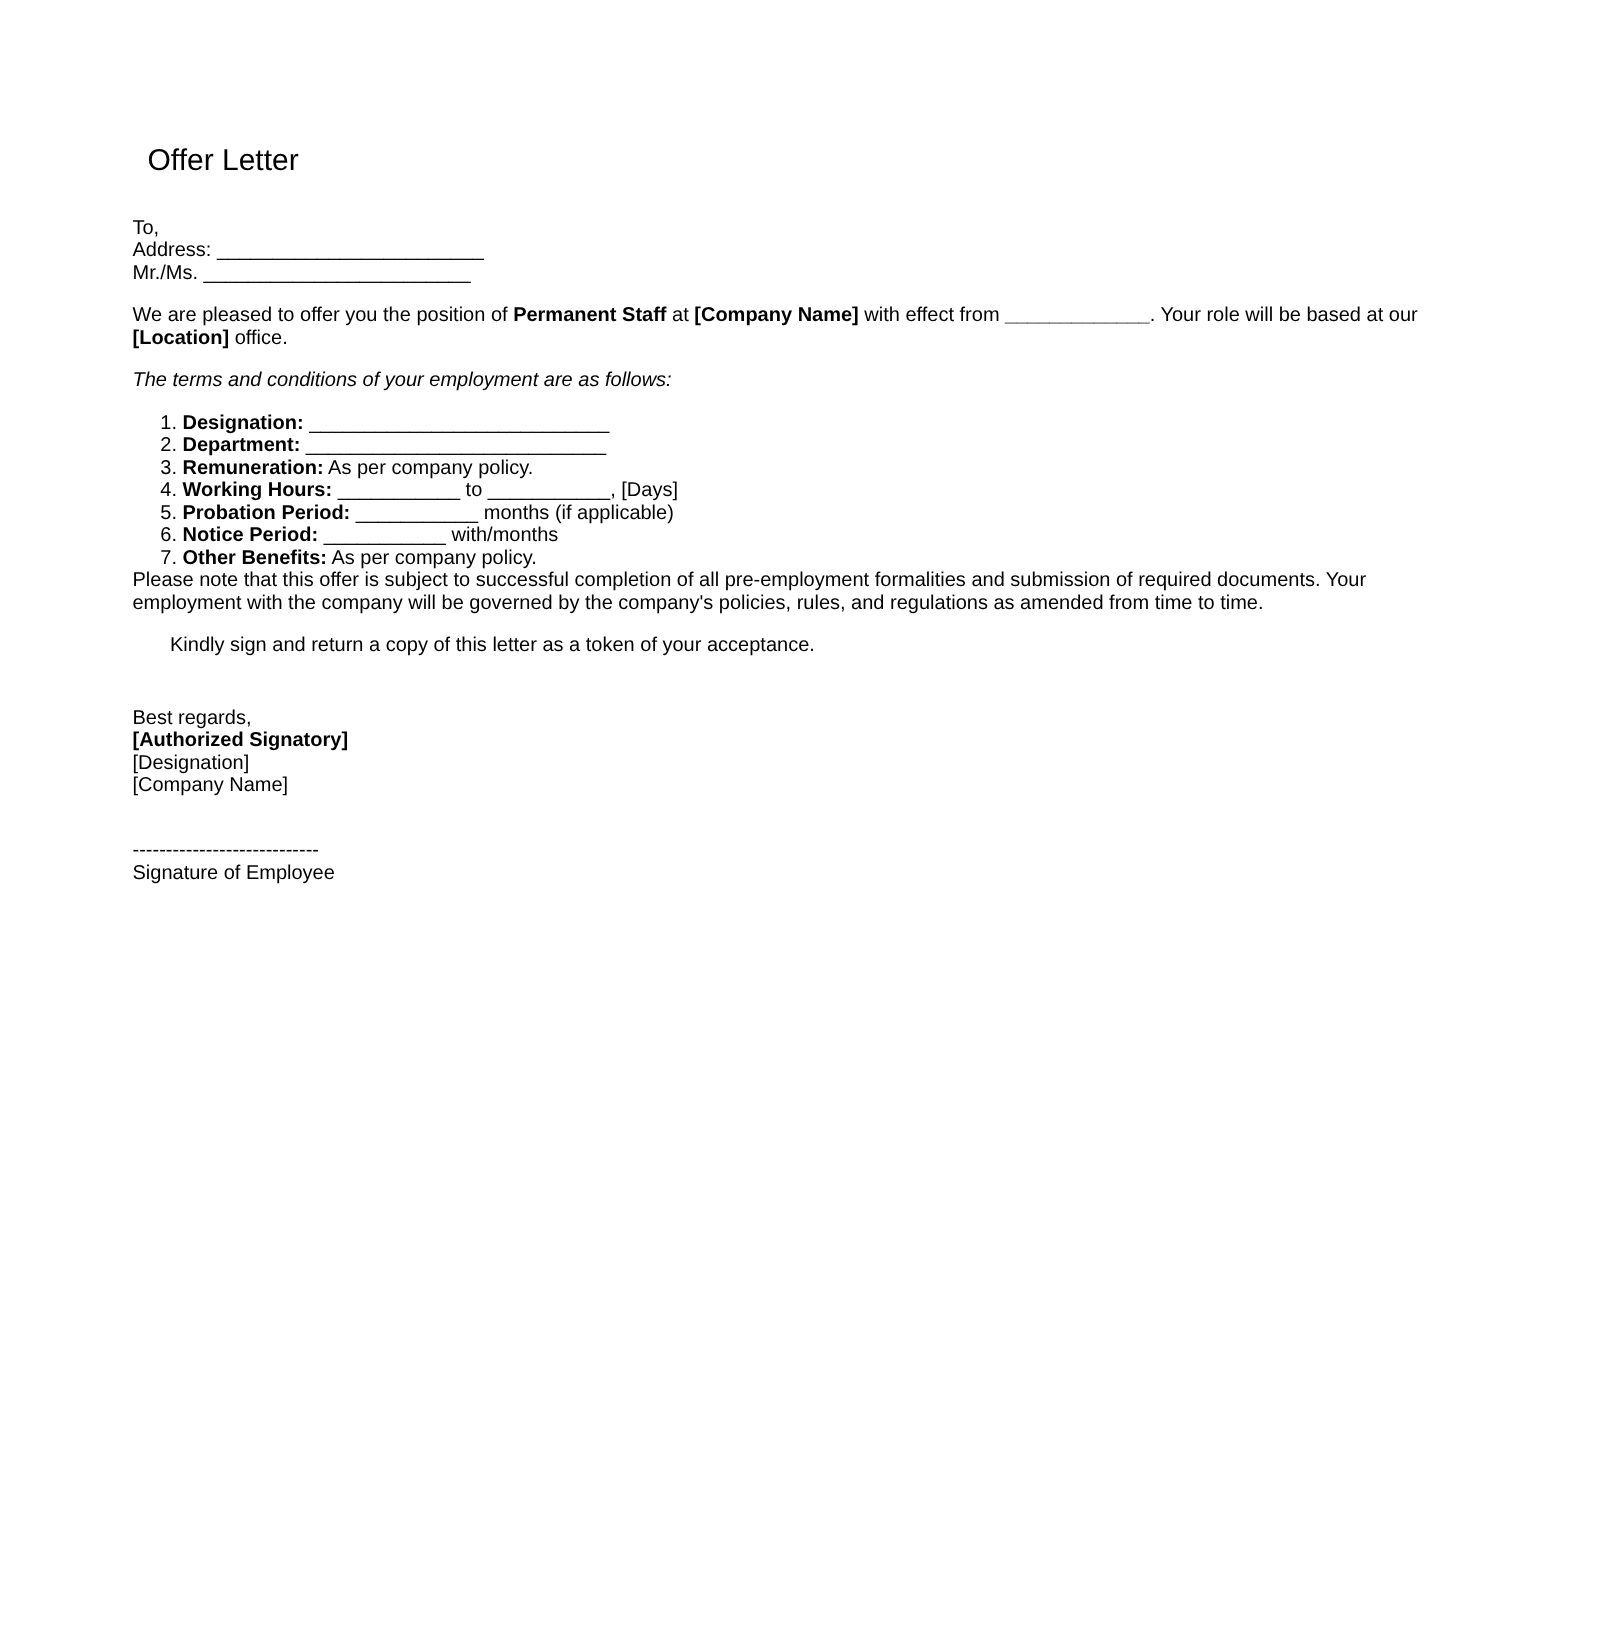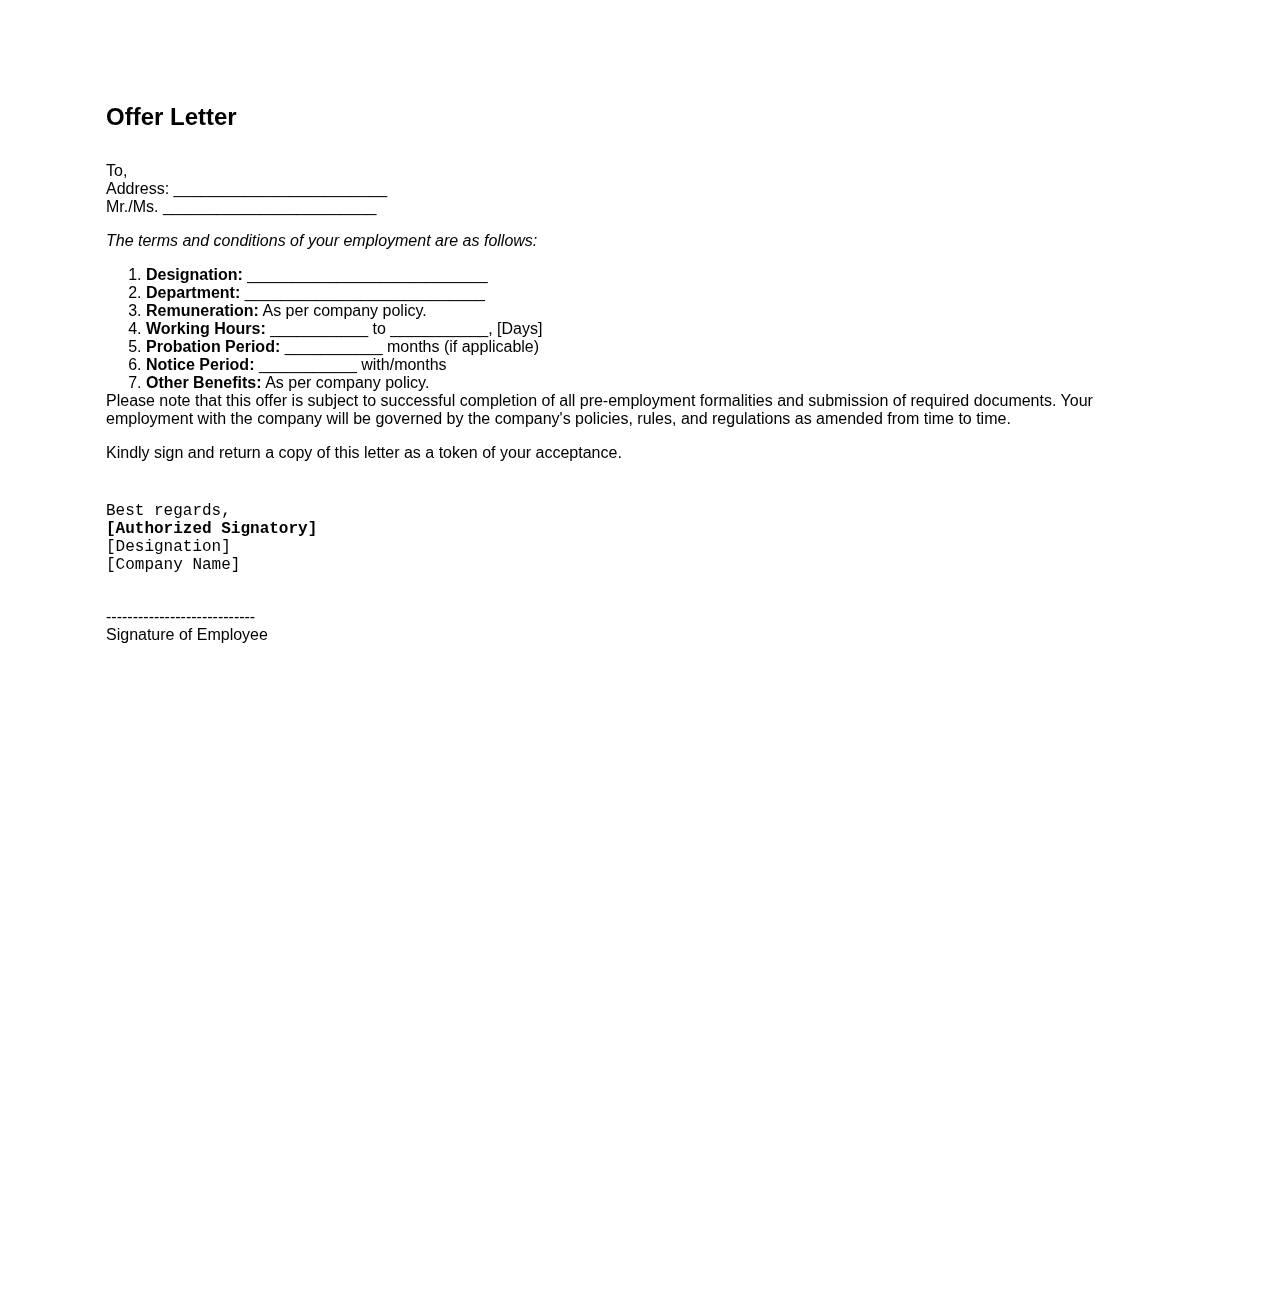--- a/index.html
+++ b/index.html
@@ -3,49 +3,50 @@
   <meta charset="utf-8">
   <style>
     html, body { margin: 0; padding: 0; background: #ffffff; }
     body {
       width: 1278px; height: 1300px;
       font-family: "Liberation Sans", sans-serif;
       font-size: 16px; color: #000;
       line-height: 18px;
     }
     .page { position: absolute; left: 106px; top: 100px; width: 1050px; }
-    h1 { font-size: 24px; font-weight: bold; margin: 0; line-height: 34px; height: 34px; }
+    h1 { font-size: 24px; font-weight: normal; margin: 12px; line-height: 34px; height: 34px; }
     p { margin: 0; }
     .date { margin-top: 17px; }
     .to-block { margin-top: 28px; }
     .dear { margin-top: 32px; }
     .offer { margin-top: 16px; }
     .terms-intro { margin-top: 16px; font-style: italic; }
     ol { margin: 16px 0 0 0; padding-left: 40px; }
     ol li { line-height: 18px; }
     .note { }
-    .kindly { margin-top: 16px; }
-    .closing { margin-top: 40px; font-family: Liberation Mono, monospace; }
+    .kindly { margin-top: 16px; margin-left: 30px; }
+    .closing { margin-top: 40px; }
     .sig-block { margin-top: 34px; }
     b { font-weight: bold; }
   </style>
 </head>
 <body>
 
 <div class="page">
   <h1>Offer Letter</h1>
 
 
   <div class="to-block">
     <div>To,</div>
     <div><span>Address:</span> <span>________________________</span></div>
     <div><span>Mr./Ms.</span> <span>________________________</span></div>
   </div>
 
 
+  <p class="offer"><span>We are pleased to offer you the position of </span><b>Permanent Staff</b><span> at </span><b>[Company Name]</b><span> with effect from </span><b>_____________</b><span>. Your role will be based at our </span><b>[Location]</b><span> office.</span></p>
 
   <p class="terms-intro">The terms and conditions of your employment are as follows:</p>
 
   <ol>
     <li><b>Designation:</b><span> ___________________________</span></li>
     <li><b>Department:</b><span> ___________________________</span></li>
     <li><b>Remuneration:</b><span> As per company policy.</span></li>
     <li><b>Working Hours:</b><span> ___________ to ___________, [Days]</span></li>
     <li><b>Probation Period:</b><span> ___________ months (if applicable)</span></li>
     <li><b>Notice Period:</b><span> ___________ with/months</span></li>

